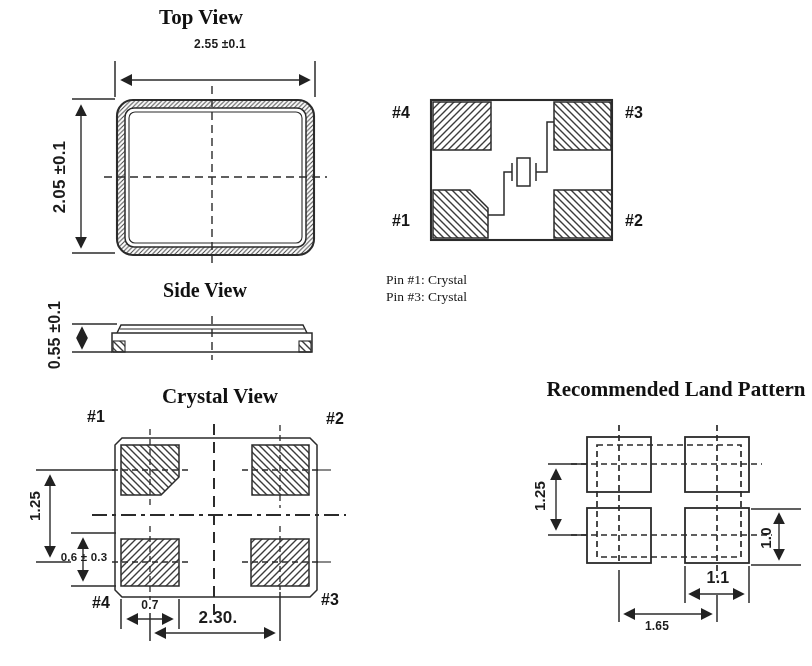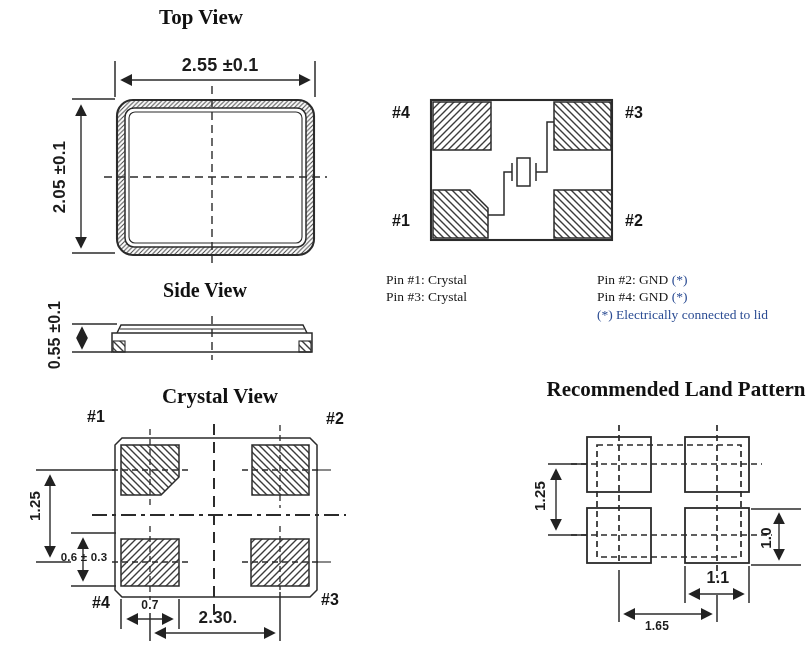--- a/index.html
+++ b/index.html
@@ -147,39 +147,34 @@
       <path d="M725,566 V603" class="ln" fill="none"></path>
       <path d="M666,594 H719" class="dimln" fill="none" marker-start="url(#arr)" marker-end="url(#arr)"></path>
 
       <path d="M595,570 V622" class="ln" fill="none"></path>
       <path d="M693,595 V622" class="ln" fill="none"></path>
       <path d="M601,614 H687" class="dimln" fill="none" marker-start="url(#arr)" marker-end="url(#arr)"></path>
     </g>
   </svg>
 
   <div class="lbl title" style="left:107px;top:7px;width:140px;font-size:21px">Top View</div>
-  <div class="lbl dim" style="left:141px;top:56px;width:110px;font-size:18px">2.55 ±0.1</div>
+  <div class="lbl dim" style="left:141px;top:38px;width:110px;font-size:12px">2.55 ±0.1</div>
   <div class="lbl dim rot" style="left:-37px;top:166px;width:150px;height:22px;font-size:17px">2.05 ±0.1</div>
 
   <div class="lbl title" style="left:111px;top:280px;width:140px;font-size:20px">Side View</div>
   <div class="lbl dim rot" style="left:-21px;top:325px;width:108px;height:20px;font-size:16px">0.55 ±0.1</div>
 
   <div class="pinlbl" style="left:355px;top:105px;width:44px">#4</div>
   <div class="pinlbl" style="left:588px;top:105px;width:44px">#3</div>
   <div class="pinlbl" style="left:355px;top:213px;width:44px">#1</div>
   <div class="pinlbl" style="left:588px;top:213px;width:44px">#2</div>
 
   <div class="notes" style="left:362px;top:271px">
     <div>Pin #1: Crystal</div>
     <div>Pin #3: Crystal</div>
-  </div>
-  <div class="notes" style="left:573px;top:271px">
-    <div><span>Pin #2: GND </span><span class="blue">(*)</span></div>
-    <div><span>Pin #4: GND </span><span class="blue">(*)</span></div>
-    <div class="blue" style="margin-top:1px">(*) Electrically connected to lid</div>
   </div>
 
   <div class="lbl title" style="left:114px;top:386px;width:164px;font-size:21px">Crystal View</div>
   <div class="pinlbl" style="left:50px;top:409px;width:44px">#1</div>
   <div class="pinlbl" style="left:289px;top:411px;width:44px">#2</div>
   <div class="pinlbl" style="left:55px;top:595px;width:44px">#4</div>
   <div class="pinlbl" style="left:284px;top:592px;width:44px">#3</div>
   <div class="lbl dim rot" style="left:-16px;top:498px;width:54px;height:16px;font-size:15px">1.25</div>
   <div class="lbl dim" style="left:28px;top:552px;width:64px;font-size:11.5px">0.6 ± 0.3</div>
   <div class="lbl dim" style="left:96px;top:599px;width:60px;font-size:12px">0.7</div>

